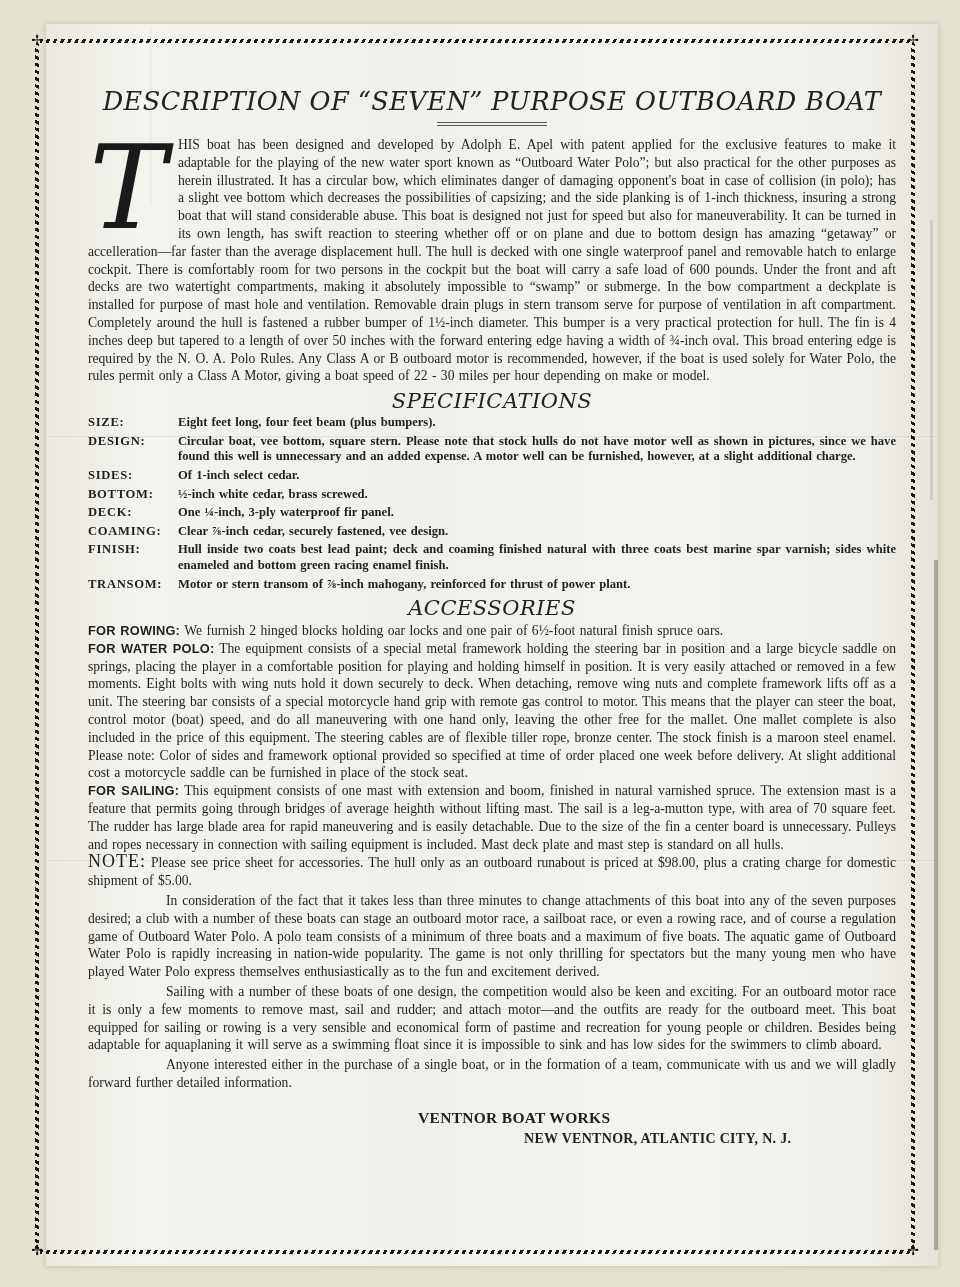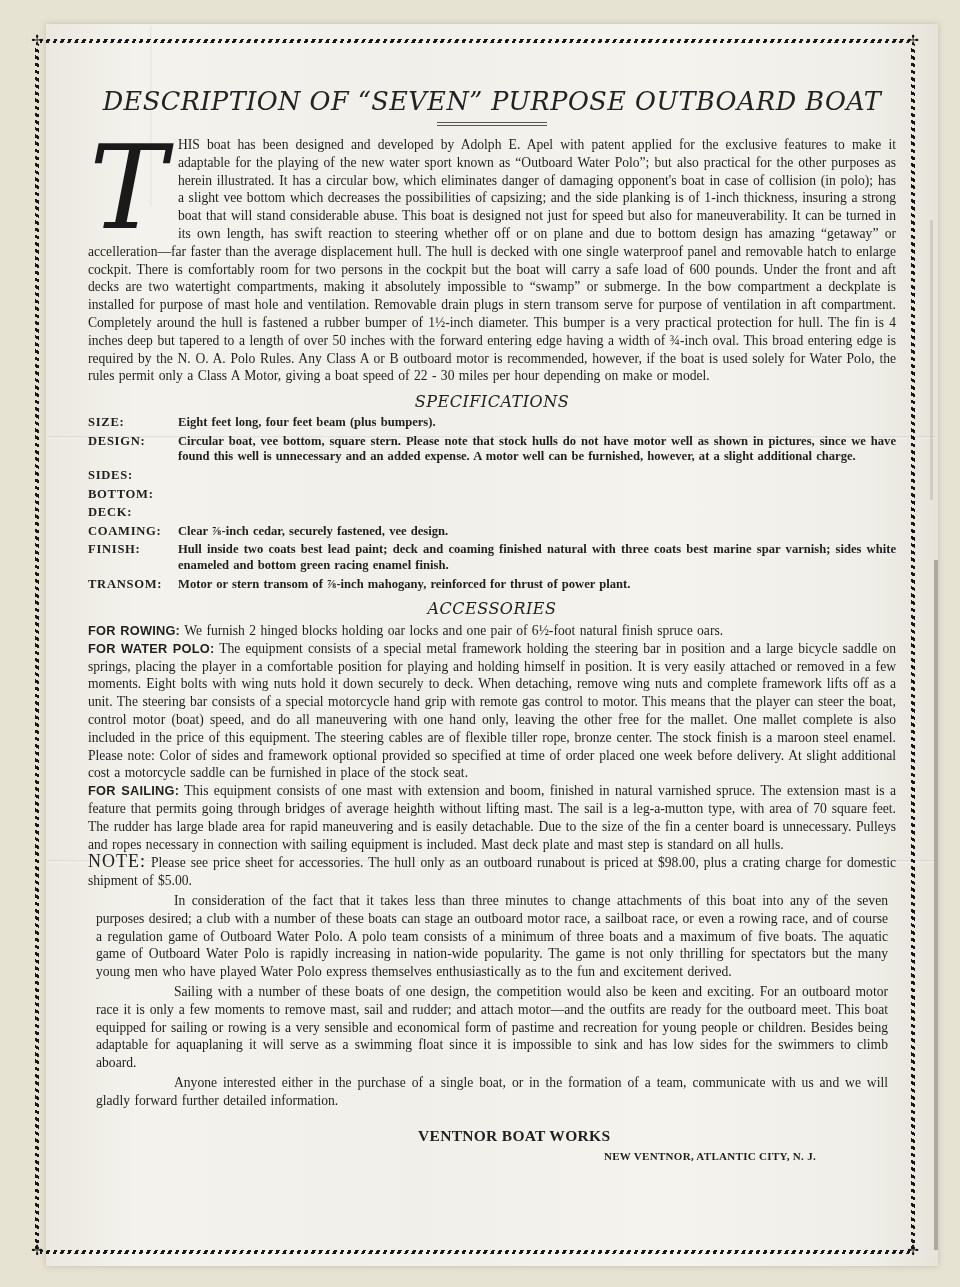--- a/index.html
+++ b/index.html
@@ -43,35 +43,35 @@
     color:#222; }
   .title-rule { width:110px; height:2px; margin:6px auto 0;
     border-top:1px solid #555; border-bottom:1px solid #555; }
 
   .body-text { text-align:justify; font-size:13.6px; line-height:17.8px; word-spacing:1px; }
   p.intro { margin:10px 0 0; }
   .dropcap { float:left; font-family:"DejaVu Serif",serif; font-style:italic; font-weight:normal;
     font-size:116px; line-height:88px; width:88px; text-align:center; margin:8px 6px 0 -4px; color:#1a1a1a; }
 
   h2.sec { margin:7px 0 4px; text-align:center; font-family:"DejaVu Serif",serif;
-    font-style:italic; font-weight:normal; font-size:16px; line-height:19px; letter-spacing:0.5px; color:#222; }
+    font-style:italic; font-weight:normal; font-size:21px; line-height:19px; letter-spacing:0.5px; color:#222; }
 
   .spec-table { }
   .spec-row { display:flex; margin-bottom:3px; font-weight:bold; font-size:12.6px; line-height:15.6px; }
   .spec-label { width:90px; flex:none; letter-spacing:0.7px; }
   .spec-value { flex:1; text-align:justify; word-spacing:1px; }
 
   p.acc { margin:0 0 0; }
   .acc-label { font-weight:bold; font-family:"Liberation Sans",sans-serif; font-size:12.8px; letter-spacing:0.2px; }
   .acc-note .acc-label { font-family:"Liberation Serif",serif; font-weight:normal; font-size:18px; letter-spacing:1px; }
 
-  p.gen { margin:2px 8px 0; text-indent:78px; }
+  p.gen { margin:2px 0 0; text-indent:78px; }
 
   .footer-company { margin:16px 0 0 330px; font-weight:bold; font-size:15.5px; line-height:19px; letter-spacing:0.3px; }
-  .footer-address { margin:2px 0 0 436px; font-weight:bold; font-size:11px; line-height:19px; letter-spacing:0.3px;text-align:center; }
+  .footer-address { margin:2px 0 0 436px; font-weight:bold; font-size:14px; line-height:19px; letter-spacing:0.3px; }
 </style>
 </head>
 <body>
 
 <div class="scan">
   <div class="paper"></div>
 
   <div class="crease crease-h1"></div>
   <div class="crease crease-h2"></div>
   <div class="crease crease-v1"></div>
@@ -99,26 +99,29 @@
       <div class="spec-row">
         <div class="spec-label">SIZE:</div>
         <div class="spec-value">Eight feet long, four feet beam (plus bumpers).</div>
       </div>
       <div class="spec-row">
         <div class="spec-label">DESIGN:</div>
         <div class="spec-value">Circular boat, vee bottom, square stern.  Please note that stock hulls do not have motor well as shown in pictures, since we have found this well is unnecessary and an added expense.  A motor well can be furnished, however, at a slight additional charge.</div>
       </div>
       <div class="spec-row">
         <div class="spec-label">SIDES:</div>
+        <div class="spec-value">Of 1-inch select cedar.</div>
       </div>
       <div class="spec-row">
         <div class="spec-label">BOTTOM:</div>
+        <div class="spec-value">½-inch white cedar, brass screwed.</div>
       </div>
       <div class="spec-row">
         <div class="spec-label">DECK:</div>
+        <div class="spec-value">One ¼-inch, 3-ply waterproof fir panel.</div>
       </div>
       <div class="spec-row">
         <div class="spec-label">COAMING:</div>
         <div class="spec-value">Clear ⅞-inch cedar, securely fastened, vee design.</div>
       </div>
       <div class="spec-row">
         <div class="spec-label">FINISH:</div>
         <div class="spec-value">Hull inside two coats best lead paint; deck and coaming finished natural with three coats best marine spar varnish; sides white enameled and bottom green racing enamel finish.</div>
       </div>
       <div class="spec-row">

